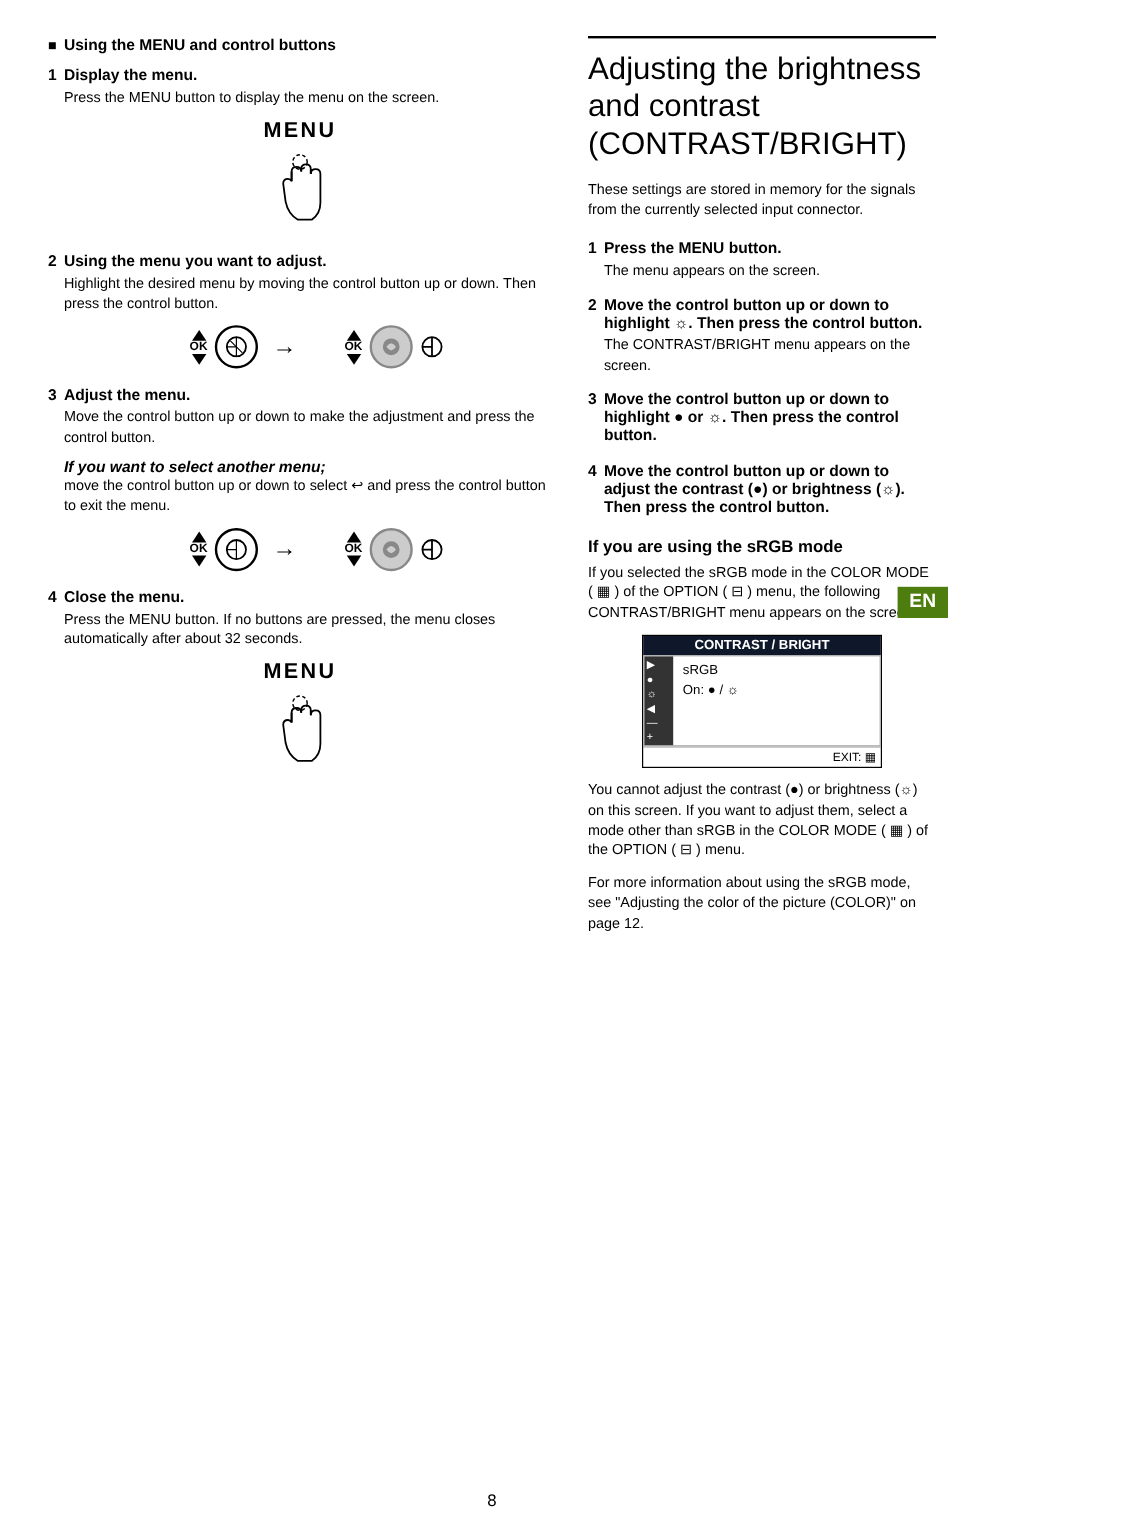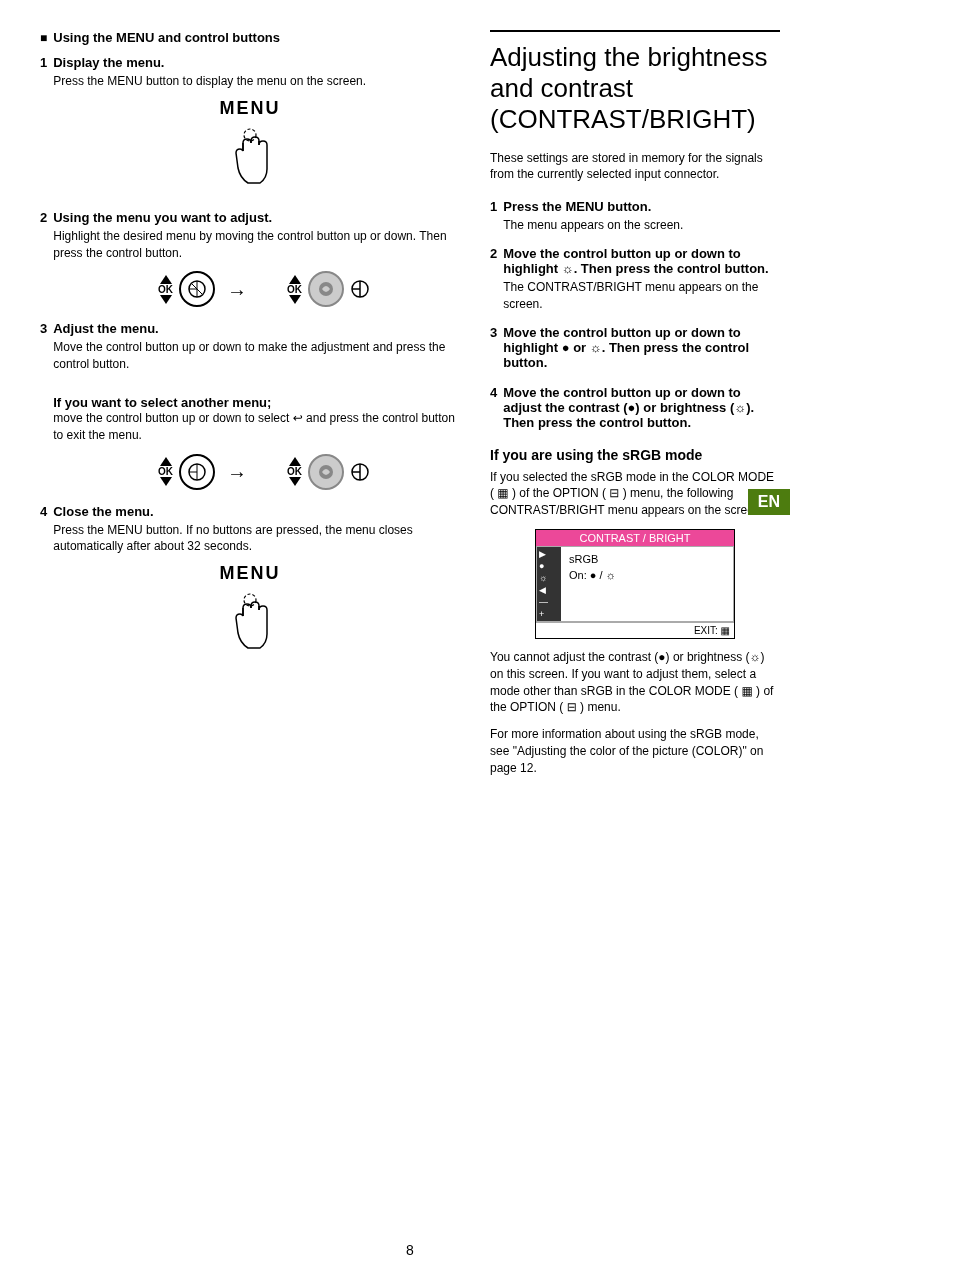--- a/index.html
+++ b/index.html
@@ -156,24 +156,24 @@
       font-size: 14px;
       margin: 14px 0 6px 0;
     }
     .menu-screen {
       border: 1px solid #000;
       width: 200px;
       margin: 8px auto;
       font-size: 11px;
     }
     .menu-screen-title {
-      background: #ec4899;
+      background: #0f172a;
       color: #fff;
       text-align: center;
-      font-weight: normal;
+      font-weight: bold;
       padding: 2px 4px;
       font-size: 11px;
     }
     .menu-screen-body {
       display: flex;
       border: 1px solid #aaa;
     }
     .menu-screen-sidebar {
       background: #333;
       width: 24px;
@@ -285,21 +285,21 @@
           </div>
         </div>
       </div>
 
       <div class="step-block">
         <div style="display:flex; gap:6px; align-items:flex-start;">
           <span class="step-num">3</span>
           <div>
             <div class="step-title">Adjust the menu.</div>
             <div class="step-text">Move the control button up or down to make the adjustment and press the control button.</div>
-            <div style="margin-top:22px;">
+            <div style="margin-top:8px;font-style:italic;">
               <span class="bold-text">If you want to select another menu;</span>
             </div>
             <div class="step-text">move the control button up or down to select ↩ and press the control button to exit the menu.</div>
           </div>
         </div>
 
         <div class="control-diagram">
           <div class="ctrl-group">
             <div class="ok-arrows">
               <div class="arrow-up"></div>

